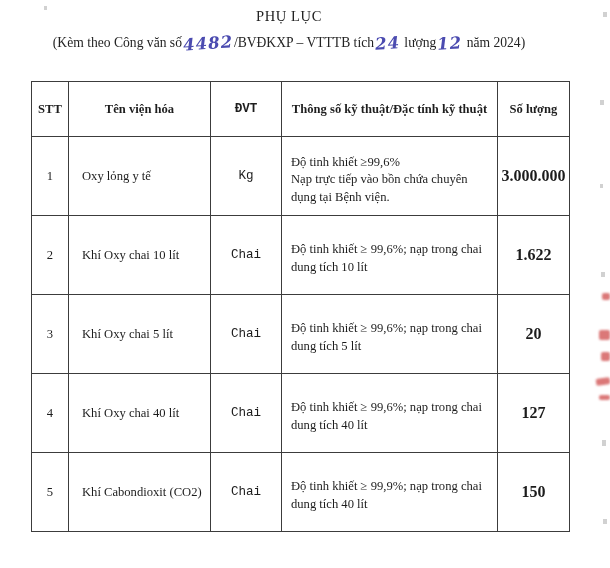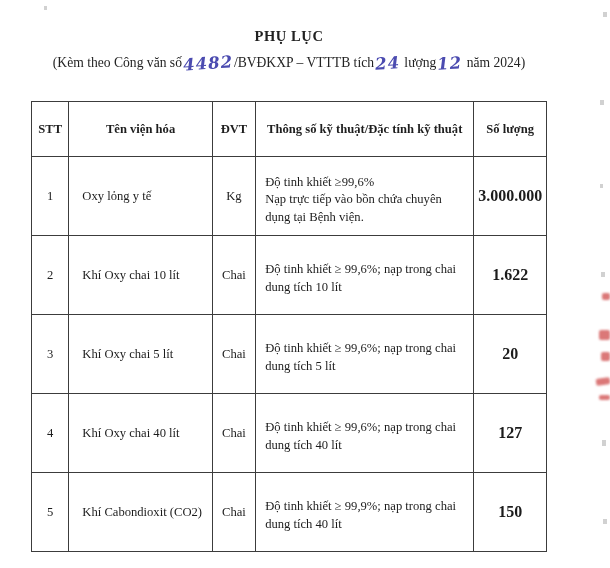--- a/index.html
+++ b/index.html
@@ -6,23 +6,23 @@
   body {
     width: 610px; height: 568px;
     background: #ffffff;
     font-family: "Liberation Serif", serif;
     color: #1c1c1c;
     position: relative;
     overflow: hidden;
   }
   .center-block { width: 578px; }
   .title {
-    margin: 28px 0 0 0;
+    margin: 8px 0 0 0;
     font-size: 14.5px;
-    font-weight: bold;
+    font-weight: normal;
     text-align: center;
     letter-spacing: 0.6px;
     color: #222;
   }
   .subtitle {
     margin: 9px 0 0 0;
     font-size: 13.6px;
     text-align: center;
     white-space: nowrap;
     color: #232323;
@@ -55,21 +55,21 @@
     font-weight: bold;
     height: 54px;
     text-align: center;
     padding: 0 2px;
     color: #1e1e1e;
   }
   .items td { height: 62px; font-size: 12.6px; }
   .c-stt  { width: 37px;  text-align: center; }
   .c-name { width: 142px; }
   td.c-name { padding-left: 13px; }
-  .c-unit { width: 43px;  text-align: center; }
+  .c-unit { width: 71px;  text-align: center; font-family: Liberation Mono, monospace; }
   .c-spec { width: 216px; }
   td.c-spec { padding: 12px 5px 4px 9px; line-height: 1.4; }
   .c-qty  { width: 72px;  text-align: center; font-family: Liberation Serif, serif; }
   td.c-qty { font-weight: bold; font-size: 16px; }
   
   .speck {
     position: absolute;
     background: #9a9a9a;
     opacity: 0.45;
     filter: blur(0.6px);

